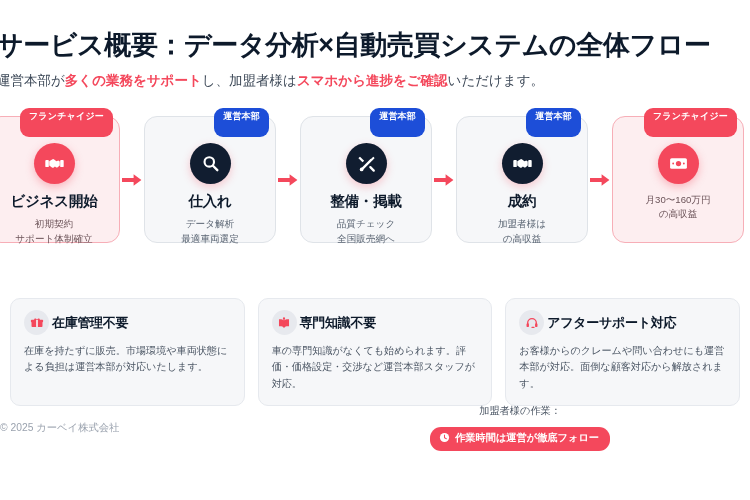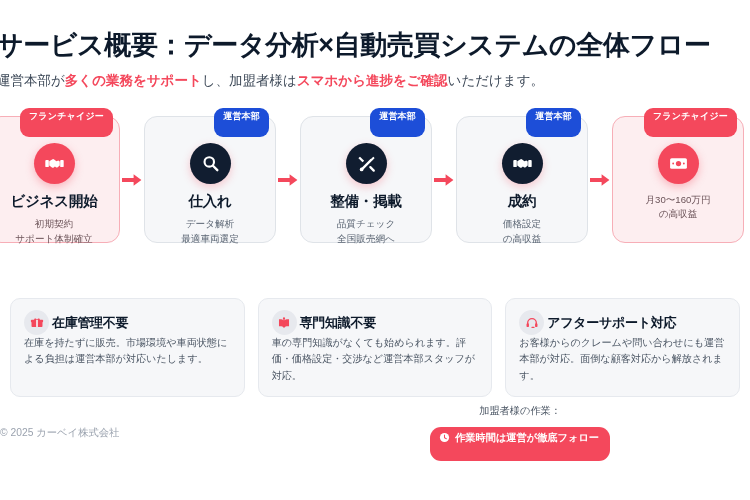--- a/index.html
+++ b/index.html
@@ -173,23 +173,25 @@
     flex: 0 0 25px;
   }
   .benefit-title {
     font-size: 13px;
     font-weight: bold;
     color: #0d1a2b;
     letter-spacing: -0.3px;
     white-space: nowrap;
   }
   .benefit-body {
+    margin-top: 9px;
     font-size: 10.1px;
     line-height: 1.62;
     color: #4a5563;
+    font-family: Liberation Mono, monospace;
   }
 
   
   .footer {
     position: absolute;
     top: 404px;
     left: 0;
     width: 612px;
     display: flex;
     align-items: center;
@@ -212,21 +214,21 @@
     color: #4a5563;
     white-space: nowrap;
   }
   .footer-pill {
     display: flex;
     align-items: center;
     gap: 5px;
     background: #f4485c;
     color: #fff;
     border-radius: 11px;
-    padding: 4px 11px 16px 9px;
+    padding: 4px 11px 6px 9px;
     font-size: 10.2px;
     font-weight: bold;
     white-space: nowrap;
     text-align: center;
   }
 </style>
 </head>
 <body>
 
 <div class="page">
@@ -302,21 +304,21 @@
         <div class="badge badge-hq">運営本部</div>
         <div class="circ c-hq">
           <svg width="21" height="21" viewBox="0 0 24 24" fill="none">
             <rect x="1.5" y="8" width="4" height="8" rx="1" fill="#ffffff"></rect>
             <rect x="18.5" y="8" width="4" height="8" rx="1" fill="#ffffff"></rect>
             <path d="M6 9.5l3.3-2.2a2 2 0 0 1 2.3.05l2.6 2 2.2-.9 1.6 1.3v4.6l-2.4 1.9a1.6 1.6 0 0 1-2 0l-1.1-.85-1.4 1.1a1.6 1.6 0 0 1-2 0L6 14.4z" fill="#ffffff"></path>
           </svg>
         </div>
         <div class="flow-title">成約</div>
         <div class="flow-desc">
-          <div>価格設定</div>
+          <div>加盟者様は</div>
           <div>の高収益</div>
         </div>
       </div>
       <div class="arrow">
         <svg width="20" height="14" viewBox="0 0 20 14" fill="none">
           <path d="M0 5.1h11.6V1.3L19.4 7l-7.8 5.7V8.9H0z" fill="#f4485c"></path>
         </svg>
       </div>
       <div class="flow-card theme-fr">
         <div class="badge badge-fr">フランチャイジー</div>

